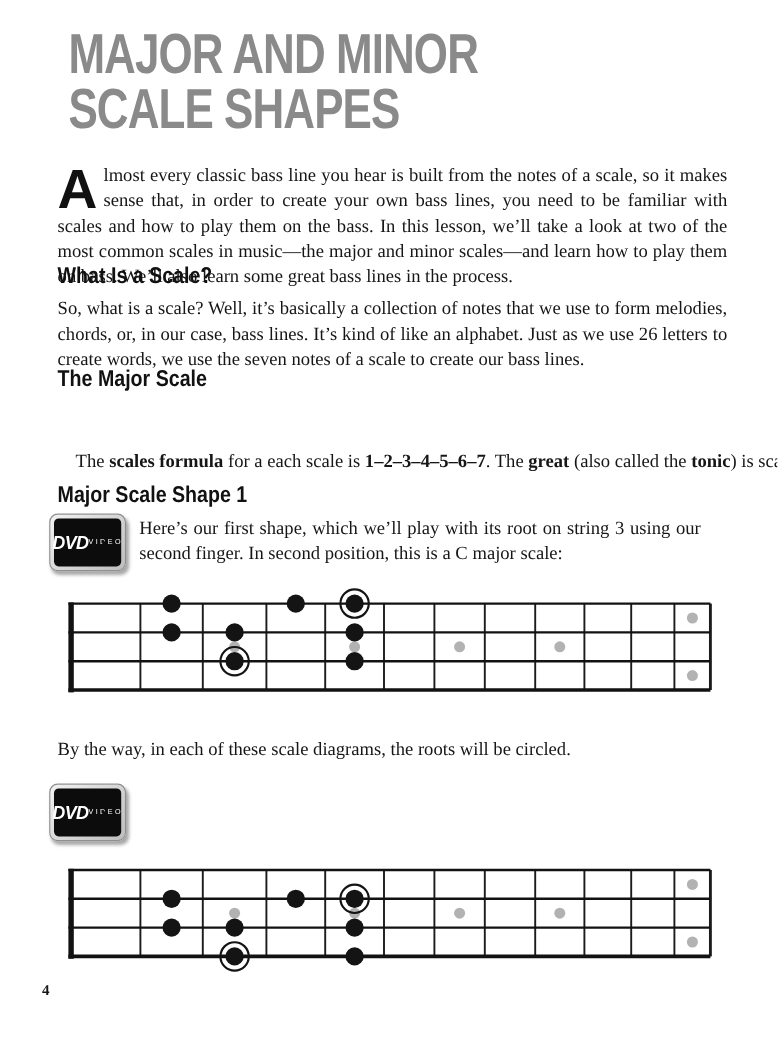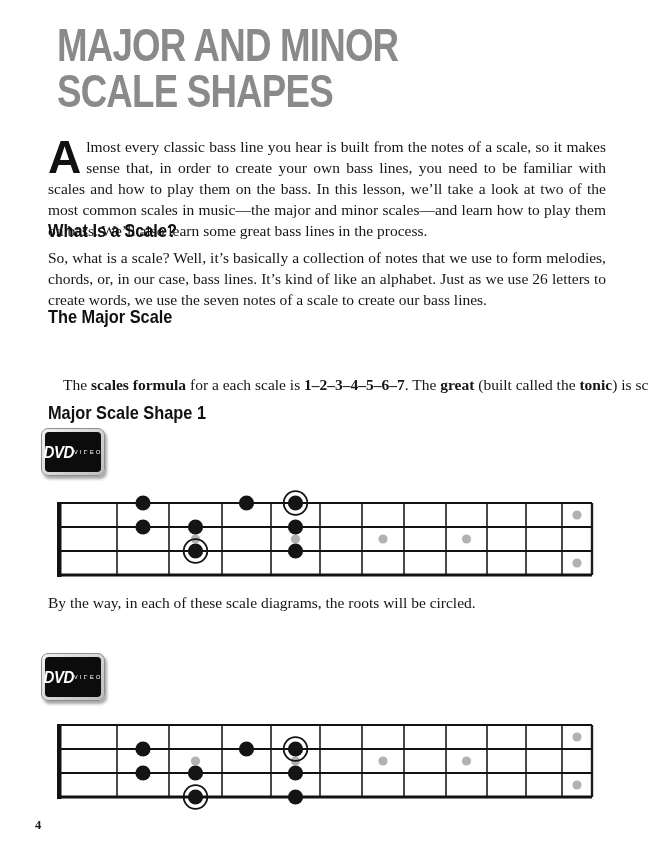--- a/index.html
+++ b/index.html
@@ -42,32 +42,33 @@
 
   <p class="body-text" style="left:48px;top:136px;width:558px;"><span class="dropcap">A</span><span>lmost every classic bass line you hear is built from the notes of a scale, so it makes sense that, in order to create your own bass lines, you need to be familiar with scales and how to play them on the bass. In this lesson, we’ll take a look at two of the most common scales in music—the major and minor scales—and learn how to play them on bass. We’ll also learn some great bass lines in the process.</span></p>
 
   <div class="h2" style="left:48px;top:220px;">What Is a Scale?</div>
 
   <p class="body-text" style="left:48px;top:247px;width:558px;">So, what is a scale? Well, it’s basically a collection of notes that we use to form melodies, chords, or, in our case, bass lines. It’s kind of like an alphabet. Just as we use 26 letters to create words, we use the seven notes of a scale to create our bass lines.</p>
 
   <div class="h2" style="left:48px;top:306px;">The Major Scale</div>
 
 
-  <p class="formula" style="left:63px;top:375px;"><span>The </span><span class="bold">scales formula</span><span> for a each scale is </span><span class="bold">1–2–3–4–5–6–7</span><span>. The </span><span class="bold">great</span><span> (built called the </span><span class="bold">tonic</span><span>) is scale degree 1.</span></p>
+  <p class="formula" style="left:63px;top:375px;"><span>The </span><span class="bold">scales formula</span><span> for a each scale is </span><span class="bold">1–2–3–4–5–6–7</span><span>. The </span><span class="bold">great</span><span> (also called the </span><span class="bold">tonic</span><span>) is scale degree 1.</span></p>
 
   <div class="h2" style="left:48px;top:402px;">Major Scale Shape 1</div>
 
   <div class="dvd" style="left:41px;top:428px;">
     <div class="dvd-inner">
       <div class="dvd-logo">DVD</div>
       <div class="dvd-disc"></div>
       <div class="dvd-sub">VIDEO</div>
     </div>
   </div>
 
+  <p class="body-text" style="left:116px;top:430px;width:468px;">Here’s our first shape, which we’ll play with its root on string 3 using our second finger. In second position, this is a C major scale:</p>
 
   <div class="diagram" style="left:57px;top:495px;"><svg width="538" height="90" style="overflow: visible;">
         <line x1="60" y1="8" x2="60" y2="80" stroke="#1c1c1c" stroke-width="1.6"></line>
         <line x1="112" y1="8" x2="112" y2="80" stroke="#1c1c1c" stroke-width="1.6"></line>
         <line x1="165" y1="8" x2="165" y2="80" stroke="#1c1c1c" stroke-width="1.6"></line>
         <line x1="214" y1="8" x2="214" y2="80" stroke="#1c1c1c" stroke-width="1.6"></line>
         <line x1="263" y1="8" x2="263" y2="80" stroke="#1c1c1c" stroke-width="1.6"></line>
         <line x1="305" y1="8" x2="305" y2="80" stroke="#1c1c1c" stroke-width="1.6"></line>
         <line x1="347" y1="8" x2="347" y2="80" stroke="#1c1c1c" stroke-width="1.6"></line>
         <line x1="389" y1="8" x2="389" y2="80" stroke="#1c1c1c" stroke-width="1.6"></line>
@@ -91,21 +92,21 @@
         <circle cx="238.5" cy="8" r="7.6" fill="#141414"></circle>
         <circle cx="238.5" cy="8" r="11.8" fill="none" stroke="#141414" stroke-width="1.8"></circle>
         <circle cx="86" cy="32" r="7.6" fill="#141414"></circle>
         <circle cx="138.5" cy="32" r="7.6" fill="#141414"></circle>
         <circle cx="238.5" cy="32" r="7.6" fill="#141414"></circle>
         <circle cx="138.5" cy="56" r="7.6" fill="#141414"></circle>
         <circle cx="138.5" cy="56" r="11.8" fill="none" stroke="#141414" stroke-width="1.8"></circle>
         <circle cx="238.5" cy="56" r="7.6" fill="#141414"></circle>
       </svg></div>
 
-  <p class="body-text single" style="left:48px;top:592px;width:558px;">By the way, in each of these scale diagrams, the roots will be circled.</p>
+  <p class="body-text single" style="left:48px;top:614px;width:558px;">By the way, in each of these scale diagrams, the roots will be circled.</p>
 
   <div class="dvd" style="left:41px;top:653px;">
     <div class="dvd-inner">
       <div class="dvd-logo">DVD</div>
       <div class="dvd-disc"></div>
       <div class="dvd-sub">VIDEO</div>
     </div>
   </div>
 
 

